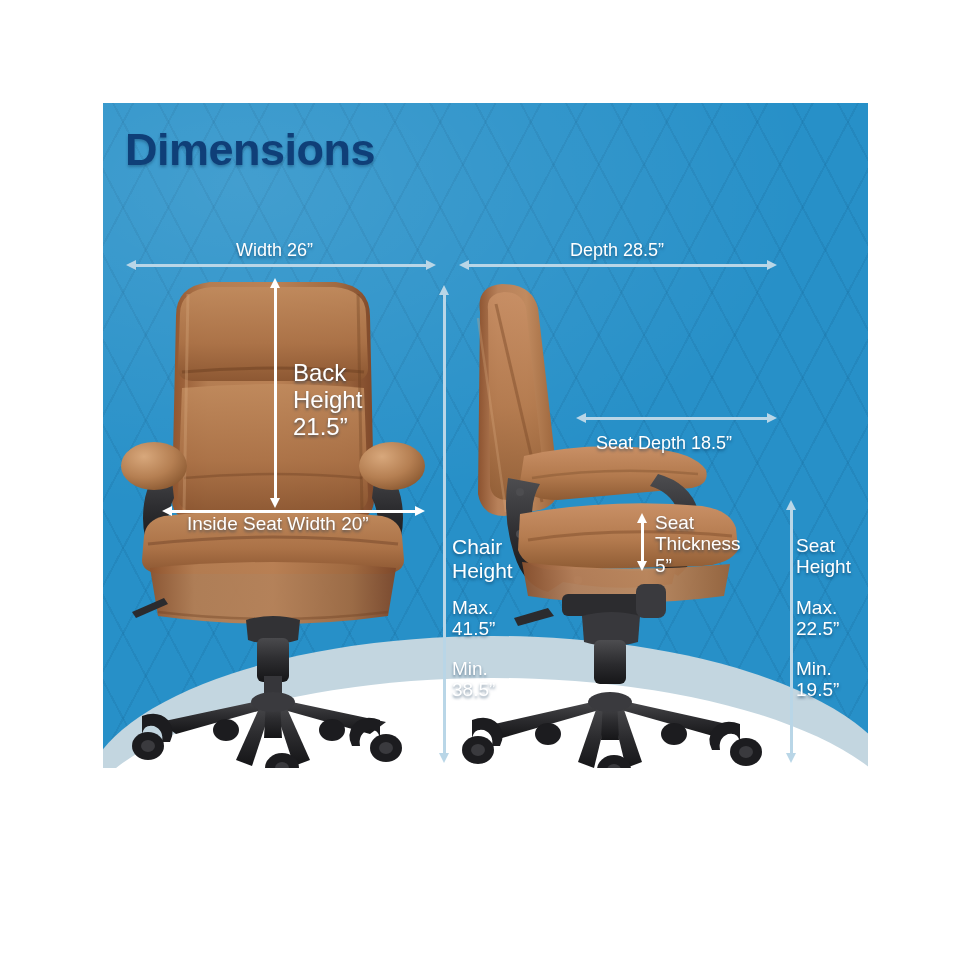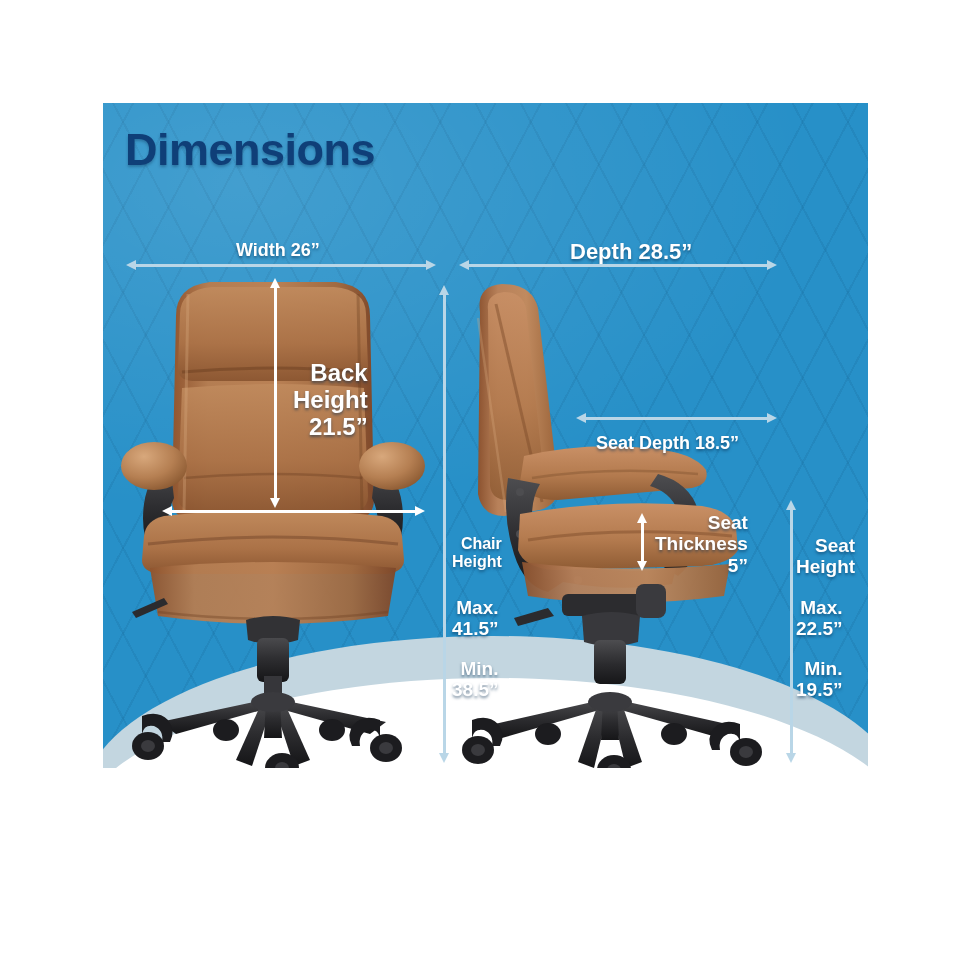--- a/index.html
+++ b/index.html
@@ -1,21 +1,21 @@
 <!DOCTYPE html>
 <html><head>
 <meta charset="utf-8">
 <style>
   html,body{margin:0;padding:0;}
   body{
     width:970px;height:971px;background:#ffffff;
     font-family:"Liberation Sans",sans-serif;
     overflow:hidden;position:relative;
   }
-  #stage{position:absolute;left:0;top:0;width:766px;height:971px;text-align:right;}
+  #stage{position:absolute;left:0;top:0;width:766px;height:971px;}
 
   
   .panel{
     position:absolute;left:103px;top:103px;width:765px;height:665px;
     overflow:hidden;
   }
   .panel-bg{position:absolute;inset:0;background:#2790c8;}
   .panel-bg::after{
     content:"";position:absolute;inset:0;
     background:
@@ -58,21 +58,21 @@
   .varrow{position:absolute;width:10px;}
   .varrow .bar{position:absolute;top:8px;bottom:8px;left:4px;width:3px;background:#b9d6e7;}
   .varrow .vd{position:absolute;left:0;width:0;height:0;border-left:5px solid transparent;border-right:5px solid transparent;}
   .varrow .vd.t{top:0;border-bottom:10px solid #b9d6e7;}
   .varrow .vd.b{bottom:0;border-top:10px solid #b9d6e7;}
   .varrow.white .bar{background:#ffffff;}
   .varrow.white .vd.t{border-bottom-color:#ffffff;}
   .varrow.white .vd.b{border-top-color:#ffffff;}
 
   .mlabel{
-    position:absolute;color:#ffffff;font-weight:bold;
+    position:absolute;color:#ffffff;font-weight:normal;
     text-shadow:0 2px 3px rgba(8,45,80,.55);
     line-height:1.12;white-space:pre-line;
   }
 
   
   .chair{position:absolute;}
 
   
   .bottombar{position:absolute;left:0;top:770px;width:970px;height:120px;}
 </style>
@@ -239,48 +239,49 @@
     </g>
   </svg>
 
   <div class="mlabel" style="left:236px;top:240px;font-size:18px;">Width 26”</div>
   <div class="harrow" style="left:126px;top:260px;width:310px;">
     <span class="hd l"></span>
       <span class="bar"></span>
       <span class="hd r"></span>
   </div>
 
-  <div class="mlabel" style="left:570px;top:240px;font-size:22px;">Depth 28.5”</div>
+  <div class="mlabel" style="left:570px;top:240px;font-size:18px;">Depth 28.5”</div>
   <div class="harrow" style="left:459px;top:260px;width:318px;">
     <span class="hd l"></span>
       <span class="bar"></span>
       <span class="hd r"></span>
   </div>
 
   <div class="varrow white" style="left:270px;top:278px;height:230px;">
     <span class="vd t"></span>
       <span class="bar"></span>
       <span class="vd b"></span>
   </div>
   <div class="mlabel" style="left:293px;top:360px;font-size:24px;">Back
 Height
 21.5”</div>
 
   <div class="harrow white" style="left:162px;top:506px;width:263px;">
     <span class="hd l"></span>
       <span class="bar"></span>
       <span class="hd r"></span>
   </div>
+  <div class="mlabel" style="left:187px;top:513px;font-size:19px;">Inside Seat Width 20”</div>
 
   <div class="varrow" style="left:439px;top:285px;height:478px;">
     <span class="vd t"></span>
       <span class="bar"></span>
       <span class="vd b"></span>
   </div>
-  <div class="mlabel" style="left:452px;top:535px;font-size:16px;">Chair
+  <div class="mlabel" style="left:452px;top:535px;font-size:21px;">Chair
 Height</div>
   <div class="mlabel" style="left:452px;top:597px;font-size:19px;">Max.
 41.5”</div>
   <div class="mlabel" style="left:452px;top:658px;font-size:19px;">Min.
 38.5”</div>
 
   <div class="mlabel" style="left:596px;top:393px;font-size:18px;margin-top:40px;">Seat Depth 18.5”</div>
   <div class="harrow" style="left:576px;top:413px;width:201px;">
     <span class="hd l"></span>
       <span class="bar"></span>

